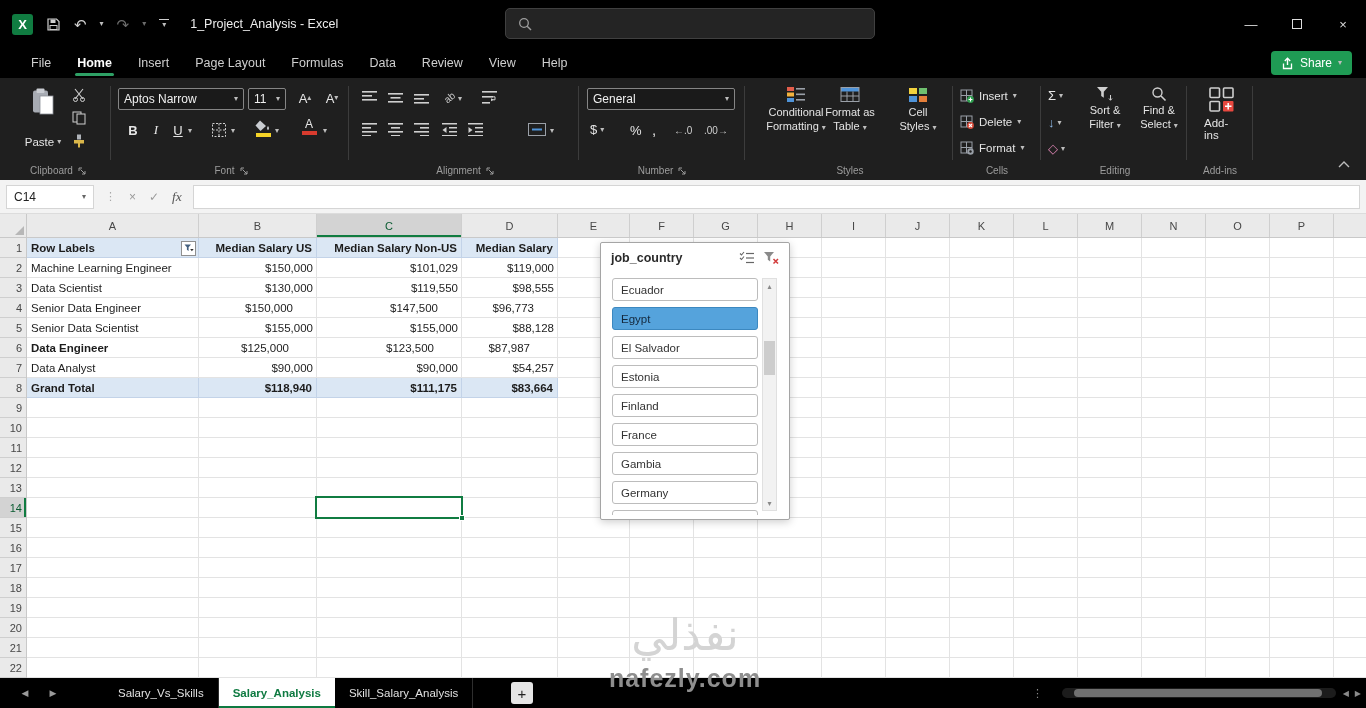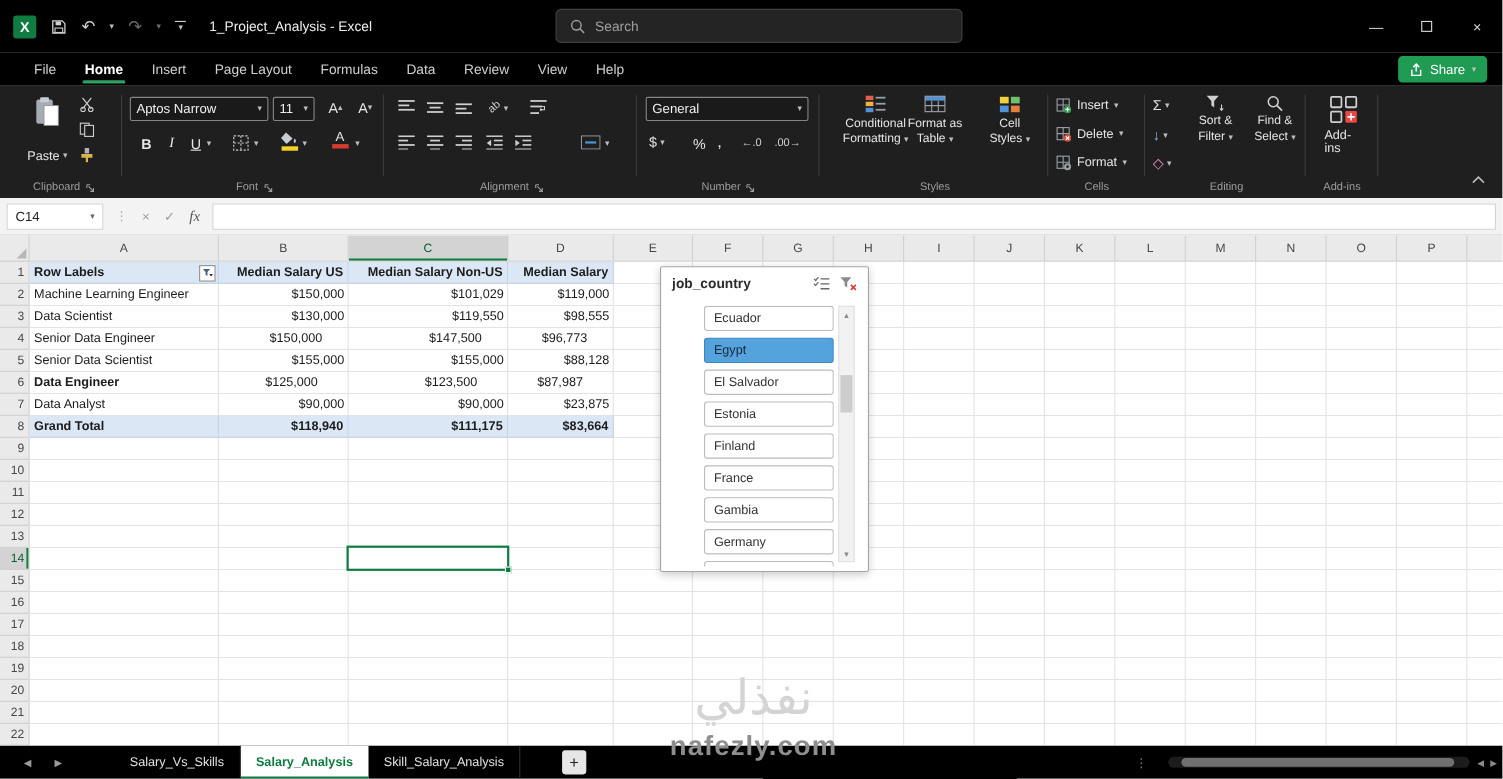--- a/index.html
+++ b/index.html
@@ -115,21 +115,21 @@
   .sel-box .handle{position:absolute;right:-4px;bottom:-4px;width:6px;height:6px;background:#107c41;border:1px solid #fff;}
 
   
   .slicer{position:absolute;left:573px;top:4px;width:190px;height:278px;background:#fff;border:1px solid #a5a5a5;
     border-radius:2px;box-shadow:0 2px 8px rgba(0,0,0,.2);z-index:3;}
   .slicer-header{position:absolute;left:0;top:0;right:0;height:30px;display:flex;align-items:center;padding-right:6px;}
   .slicer-title{flex:1;font-size:12.5px;font-weight:bold;color:#2b2b2b;padding-left:10px;}
   .slicer-tool{width:24px;height:20px;display:flex;align-items:center;justify-content:center;}
   #slicer-items{position:absolute;left:11px;top:35px;width:146px;bottom:4px;overflow:hidden;}
   .slicer-item{height:23px;border:1px solid #bcbcbc;border-radius:3px;margin-bottom:6px;display:flex;
-    align-items:center;padding-left:8px;font-size:11.5px;color:#333;background:#fff;margin-left:28px;}
+    align-items:center;padding-left:8px;font-size:11.5px;color:#333;background:#fff;}
   .slicer-item.selected{background:#55a3dc;border-color:#3c88c0;color:#14283c;}
   .slicer-scroll{position:absolute;right:12px;top:35px;width:15px;bottom:8px;background:#f2f2f2;border:1px solid #e0e0e0;}
   .slicer-thumb{position:absolute;left:1px;right:1px;top:62px;height:34px;background:#cdcdcd;}
   .s-arrow{position:absolute;left:0;right:0;height:14px;display:flex;align-items:center;justify-content:center;
     color:#8a8a8a;font-size:8px;}
   .s-arrow.up{top:0;} .s-arrow.down{bottom:0;}
 
   
   .tabbar{position:absolute;left:0;right:0;bottom:0;height:30px;background:#000;}
   .tab-nav{position:absolute;top:0;height:30px;width:18px;display:flex;align-items:center;justify-content:center;
@@ -169,21 +169,20 @@
       <span class="customize">
           <span class="tiny-caret">▾</span>
         </span>
       <span class="doc-title">1_Project_Analysis - Excel</span>
     </div>
     <div class="search-pill">
       <svg width="14" height="14">
         <circle cx="6" cy="6" r="4.3" fill="none" stroke="#9e9e9e" stroke-width="1.3"></circle>
         <line x1="9.2" y1="9.2" x2="13" y2="13" stroke="#9e9e9e" stroke-width="1.4"></line>
       </svg>
-      <input class="search-input" placeholder="Search" style="">
     </div>
     <div class="win-controls">
       <div class="win-btn">—</div>
       <div class="win-btn">
           <span class="max-box"></span>
         </div>
       <div class="win-btn">×</div>
     </div>
   </div>
 
@@ -646,21 +645,21 @@
         <div class="p-row data" style="top: 100px;">
           <div class="p-cell txt" style="width: 148px; font-weight: bold;">Data Engineer</div>
           <div class="p-cell num" style="width: 118px;">$125,000</div>
           <div class="p-cell num" style="width: 145px;">$123,500</div>
           <div class="p-cell num" style="width: 96px;">$87,987</div>
         </div>
         <div class="p-row data" style="top: 120px;">
           <div class="p-cell txt" style="width: 172px;">Data Analyst</div>
           <div class="p-cell num" style="width: 118px;">$90,000</div>
           <div class="p-cell num" style="width: 145px;">$90,000</div>
-          <div class="p-cell num" style="width: 96px;">$23,875</div>
+          <div class="p-cell num" style="width: 96px;">$54,257</div>
         </div>
         <div class="p-row total" style="top: 140px;">
           <div class="p-cell txt" style="width: 172px;">Grand Total</div>
           <div class="p-cell num" style="width: 118px;">$118,940</div>
           <div class="p-cell num" style="width: 145px;">$111,175</div>
           <div class="p-cell num" style="width: 96px;">$83,664</div>
         </div>
       </div>
     <div class="a1-filter">
       <svg width="10" height="10">

